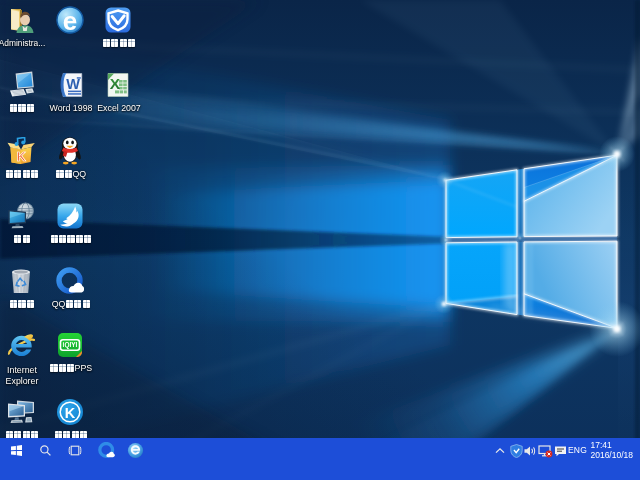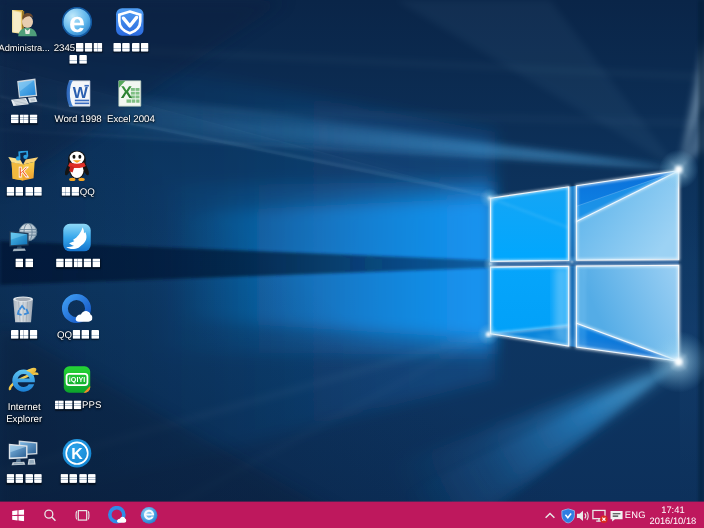--- a/index.html
+++ b/index.html
@@ -5,24 +5,24 @@
 #desk{position:relative;width:640px;height:480px;font-family:"Liberation Sans",sans-serif}
 #wall{position:absolute;left:0;top:0}
 .it{position:absolute;width:64px;text-align:center;color:#fff;z-index:2}
 .ic{width:30px;height:30px;margin:0 auto;position:relative}
 .ic svg{position:absolute;left:0;top:0}
 .lt{letter-spacing:0}
 .lb{font-size:8.8px;line-height:10.5px;margin-top:2px;text-shadow:0 1px 2px rgba(0,0,0,.9),0 0 2px rgba(0,0,0,.8);white-space:nowrap}
 .zh{display:inline-block;width:7.2px;height:7.6px;margin:0 .55px;vertical-align:-1px;border-radius:.8px;
 background:linear-gradient(90deg,rgba(0,0,0,0) 0 3.1px,rgba(25,50,88,.3) 3.1px 3.9px,rgba(0,0,0,0) 3.9px 7.2px),linear-gradient(#fff 0 2.4px,rgba(228,240,250,.78) 2.4px 3.1px,#fff 3.1px 4.6px,rgba(228,240,250,.78) 4.6px 5.3px,#fff 5.3px 7.6px);
 box-shadow:0 1px 1.2px rgba(0,0,0,.5)}
-#bar{position:absolute;left:0;bottom:0;width:640px;height:24px;background:#be185d;z-index:5}
+#bar{position:absolute;left:0;bottom:0;width:640px;height:42px;background:#1d4ed8;z-index:5}
 .tbi{position:absolute;top:0;height:25px;display:flex;align-items:center;justify-content:center}
 #tray{position:absolute;left:0;top:0;width:640px;height:25px;color:#fff}
-.clock{font-size:8.5px;line-height:9.5px;text-align:center;color:#fff}
+.clock{font-size:8.5px;line-height:9.5px;text-align:left;color:#fff}
 .eng{font-size:8.5px;color:#fff;letter-spacing:.2px}
 </style></head>
 <body>
 <div id="desk">
 <svg id="wall" width="640" height="480" viewBox="0 0 640 480">
 <defs>
 <linearGradient id="base" x1="0" y1="0" x2="0" y2="1">
 <stop offset="0" stop-color="#0a2548"></stop>
           <stop offset=".5" stop-color="#0e3864"></stop>
 <stop offset="1" stop-color="#0c2f5a"></stop>
@@ -223,21 +223,20 @@
 <stop offset="0" stop-color="#bfe9fb"></stop>
                 <stop offset=".55" stop-color="#5db5ec"></stop>
                 <stop offset="1" stop-color="#1565b5"></stop>
               </radialGradient>
             </defs>
 <circle cx="14" cy="14" r="13.2" fill="url(#e23g)"></circle>
 <circle cx="14" cy="14" r="13" fill="none" stroke="#1258a0" stroke-width="1.4"></circle>
 <text x="14" y="23.5" font-family="Liberation Sans,sans-serif" font-size="26" font-weight="bold" fill="#fff" text-anchor="middle">e</text>
 </svg>
         </div>
-        <div class="lb">2345<span class="zh"></span><span class="zh"></span><span class="zh"></span><br><span class="zh"></span><span class="zh"></span></div>
       </div>
 <div class="it" style="left:87px;top:6px">
         <div class="ic">
           <svg width="28" height="28" viewBox="0 0 28 28">
 <defs>
               <linearGradient id="gjg" x1="0" y1="0" x2="0" y2="1">
 <stop offset="0" stop-color="#4f9df2"></stop>
                 <stop offset="1" stop-color="#2b6ade"></stop>
               </linearGradient>
             </defs>
@@ -305,21 +304,21 @@
               <rect x="19.2" y="12.4" width="3.6" height="2.6"></rect>
 <rect x="15" y="15.8" width="3.6" height="2.6"></rect>
               <rect x="19.2" y="15.8" width="3.6" height="2.6"></rect>
 <rect x="11" y="19.4" width="4.4" height="3"></rect>
               <rect x="16" y="19.4" width="3" height="3"></rect>
               <rect x="19.8" y="19.4" width="3" height="3"></rect>
 </g>
 <text x="11" y="18" font-family="Liberation Sans,sans-serif" font-size="15.5" font-weight="bold" fill="url(#xlg)" text-anchor="middle">X</text>
 </svg>
         </div>
-        <div class="lb"><span class="lt">Excel 2004</span></div>
+        <div class="lb"><span class="lt">Excel 2007</span></div>
       </div>
 <div class="it" style="left:-10px;top:137px">
         <div class="ic">
           <svg width="28" height="28" viewBox="0 0 28 28">
 <defs>
               <linearGradient id="kwg" x1="0" y1="0" x2="0" y2="1">
 <stop offset="0" stop-color="#fbd34e"></stop>
                 <stop offset="1" stop-color="#ef9f2e"></stop>
               </linearGradient>
             </defs>

